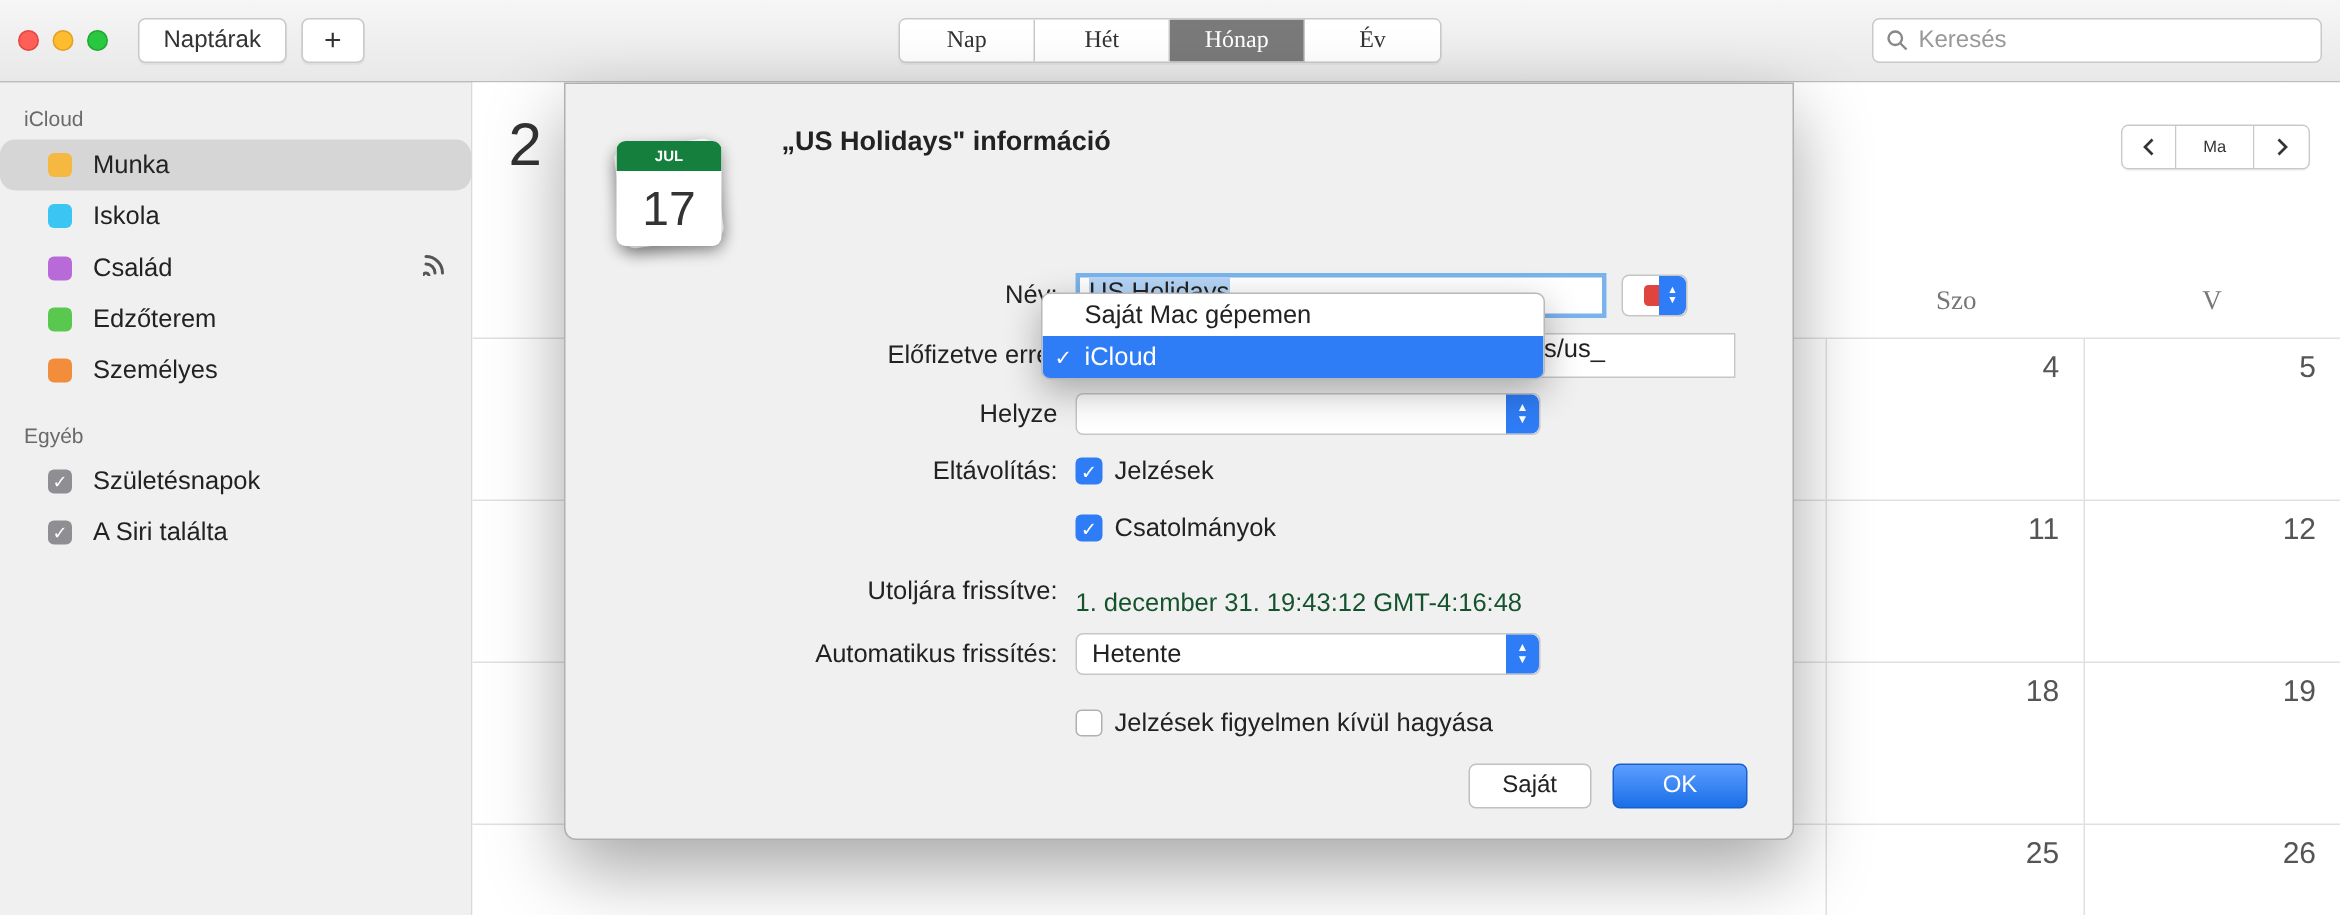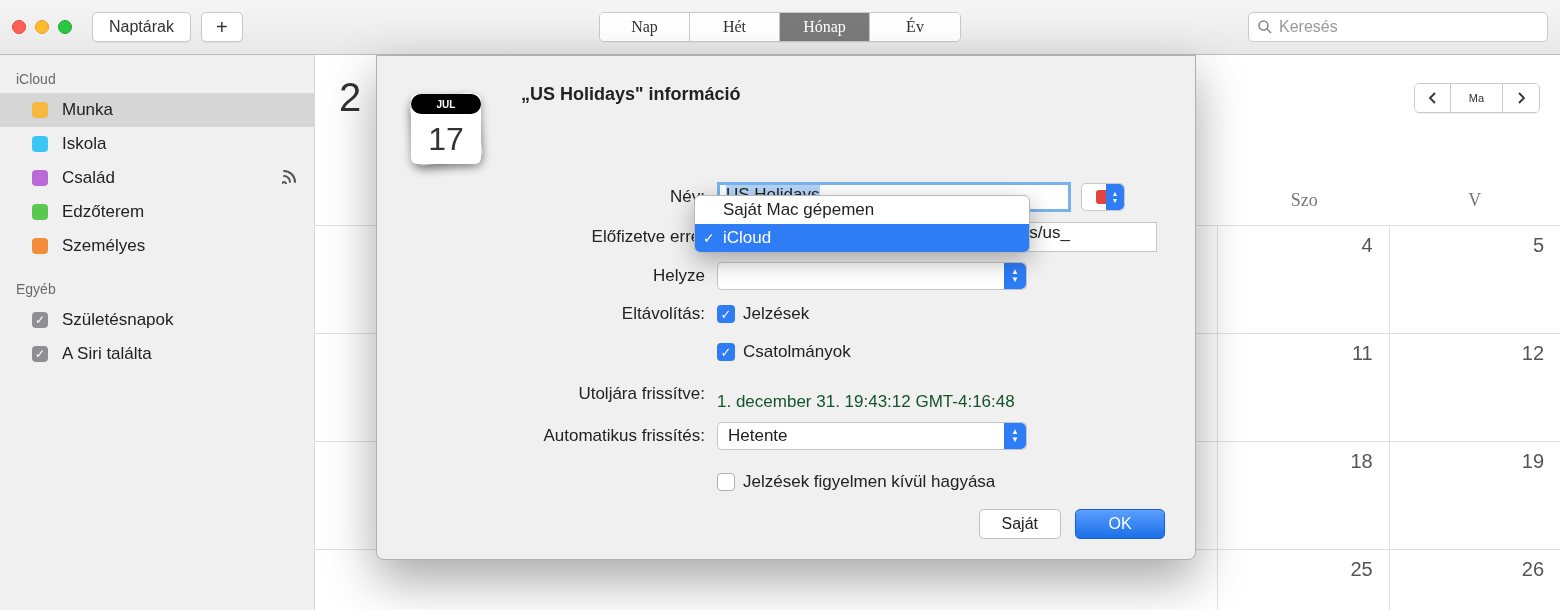--- a/index.html
+++ b/index.html
@@ -19,21 +19,21 @@
 .seg div { width: 90px; display: flex; align-items: center; justify-content: center; font-size: 16px; color: #333; background: #fff; border-right: 1px solid #c9c9c9; font-family: Liberation Serif, serif; }
 .seg div:last-child { border-right: none; }
 .seg .active { background: #7a7a7a; color: #fff; }
 .search { margin-left: auto; width: 300px; height: 30px; background: #fff; border: 1px solid #c9c9c9; border-radius: 5px; display: flex; align-items: center; padding: 0 8px; color: #999; font-size: 16px; }
 .search svg { width: 16px; height: 16px; margin-right: 6px; fill: #888; }
 
 
 .app { display: flex; height: calc(610px - 55px); }
 .sidebar { width: 315px; background: #f0f0f0; border-right: 1px solid #d9d9d9; padding-top: 10px; }
 .sb-header { font-size: 14px; color: #6a6a6a; padding: 6px 16px; }
-.sb-item { display: flex; align-items: center; padding: 7px 16px 7px 32px; font-size: 17px; color: #222; }
+.sb-item { display: flex; align-items: center; padding: 7px 16px 7px 32px; font-size: 17px; color: #222; border-radius: 10px; }
 .sb-item.selected { background: #d6d6d6; }
 .swatch { width: 16px; height: 16px; border-radius: 4px; margin-right: 14px; }
 .sb-item .label { flex: 1; }
 .rss-icon { color: #555; font-size: 16px; }
 .sb-check { width: 16px; height: 16px; border-radius: 4px; background: #8e8e93; margin-right: 14px; display: flex; align-items: center; justify-content: center; color: #fff; font-size: 12px; }
 
 .main { flex: 1; position: relative; background: #fff; }
 .month-header { position: absolute; top: 20px; left: 24px; font-size: 40px; font-weight: 300; color: #333; }
 .nav-btns { position: absolute; top: 28px; right: 20px; display: flex; border: 1px solid #c9c9c9; border-radius: 5px; overflow: hidden; height: 30px; box-shadow: 0 1px 1px rgba(0,0,0,0.05); }
 .nav-btns div { background: #fff; display: flex; align-items: center; justify-content: center; font-size: 11px; color: #333; border-right: 1px solid #c9c9c9; }
@@ -49,21 +49,21 @@
 .grid-cell { flex: 1; border-right: 1px solid #e0e0e0; position: relative; }
 .grid-cell:last-child { border-right: none; }
 .daynum { position: absolute; top: 8px; right: 16px; font-size: 20px; color: #555; }
 
 
 .dialog { position: absolute; top: 55px; left: 376px; width: 820px; height: 505px; background: #f0f0f0; border: 1px solid #b0b0b0; border-radius: 0 0 8px 8px; box-shadow: 0 20px 50px rgba(0,0,0,0.35); padding: 28px 30px 20px 30px; }
 .dialog-header { display: flex; align-items: flex-start; margin-bottom: 14px; }
 .app-icon { width: 78px; height: 78px; margin-right: 26px; margin-top: 6px; position: relative; }
 .app-icon-back { position: absolute; inset: 6px; background: #fff; border-radius: 6px; box-shadow: 0 4px 10px rgba(0,0,0,0.3); transform: rotate(-8deg); }
 .app-icon-front { position: absolute; inset: 4px; background: #fff; border-radius: 6px; box-shadow: 0 4px 10px rgba(0,0,0,0.3); overflow: hidden; }
-.icon-top { height: 20px; background: #000000; color: #fff; font-size: 10px; font-weight: bold; display: flex; align-items: center; justify-content: center; border-radius: 10px; }
+.icon-top { height: 20px; background: #15803d; color: #fff; font-size: 10px; font-weight: bold; display: flex; align-items: center; justify-content: center; }
 .icon-day { height: 50px; display: flex; align-items: center; justify-content: center; font-size: 32px; font-weight: 300; color: #333; }
 .dialog-title { font-size: 18px; font-weight: 600; color: #222; margin-left: 10px; }
 
 .form { }
 .form-row { display: flex; align-items: center; margin-bottom: 10px; min-height: 28px; }
 .form-label { width: 310px; text-align: right; padding-right: 12px; font-size: 17px; color: #222; }
 .text-input { flex: 1; height: 30px; background: #fff; border: 1px solid #c6c6c6; padding: 0 8px; font-size: 17px; color: #222; }
 .name-input { width: 354px; height: 30px; border: 3px solid #7ab3ec; background: #fff; padding: 0 6px; }
 .name-input span { background: #b5d5f7; font-size: 17px; color: #222; }
 .color-picker { margin-left: 10px; width: 44px; height: 28px; background: #fff; border: 1px solid #c6c6c6; border-radius: 5px; display: flex; align-items: center; justify-content: center; position: relative; }

